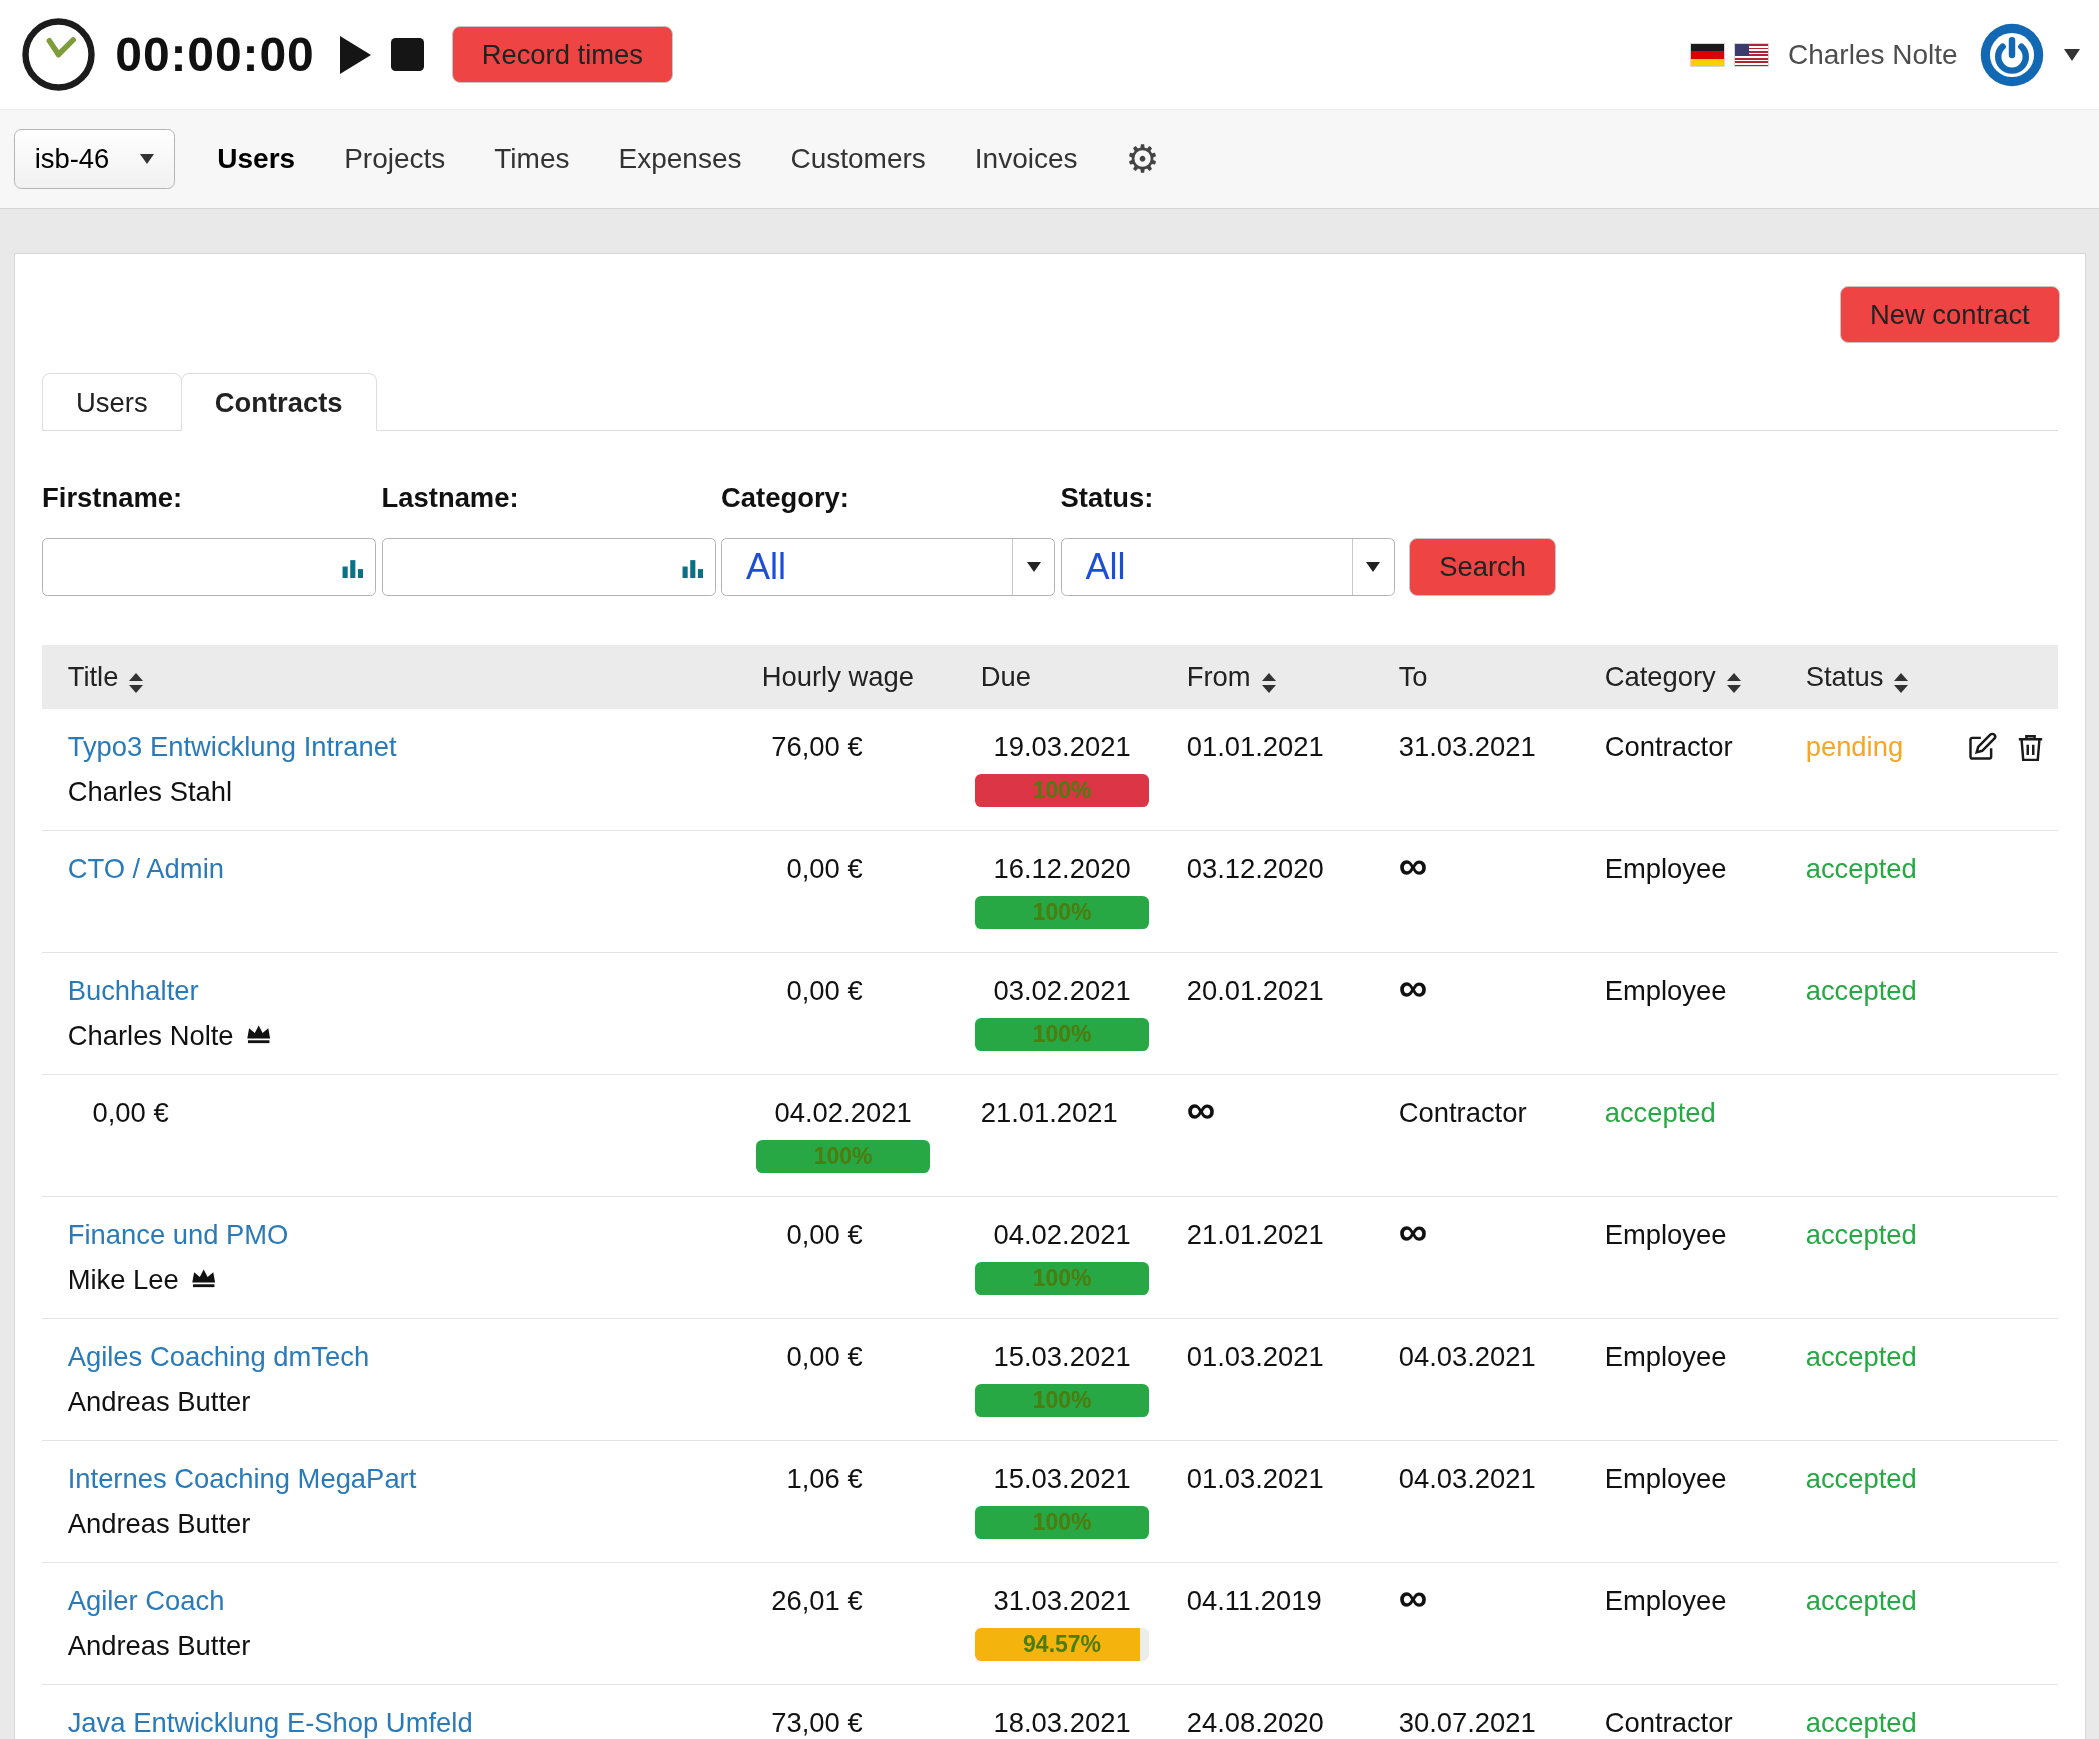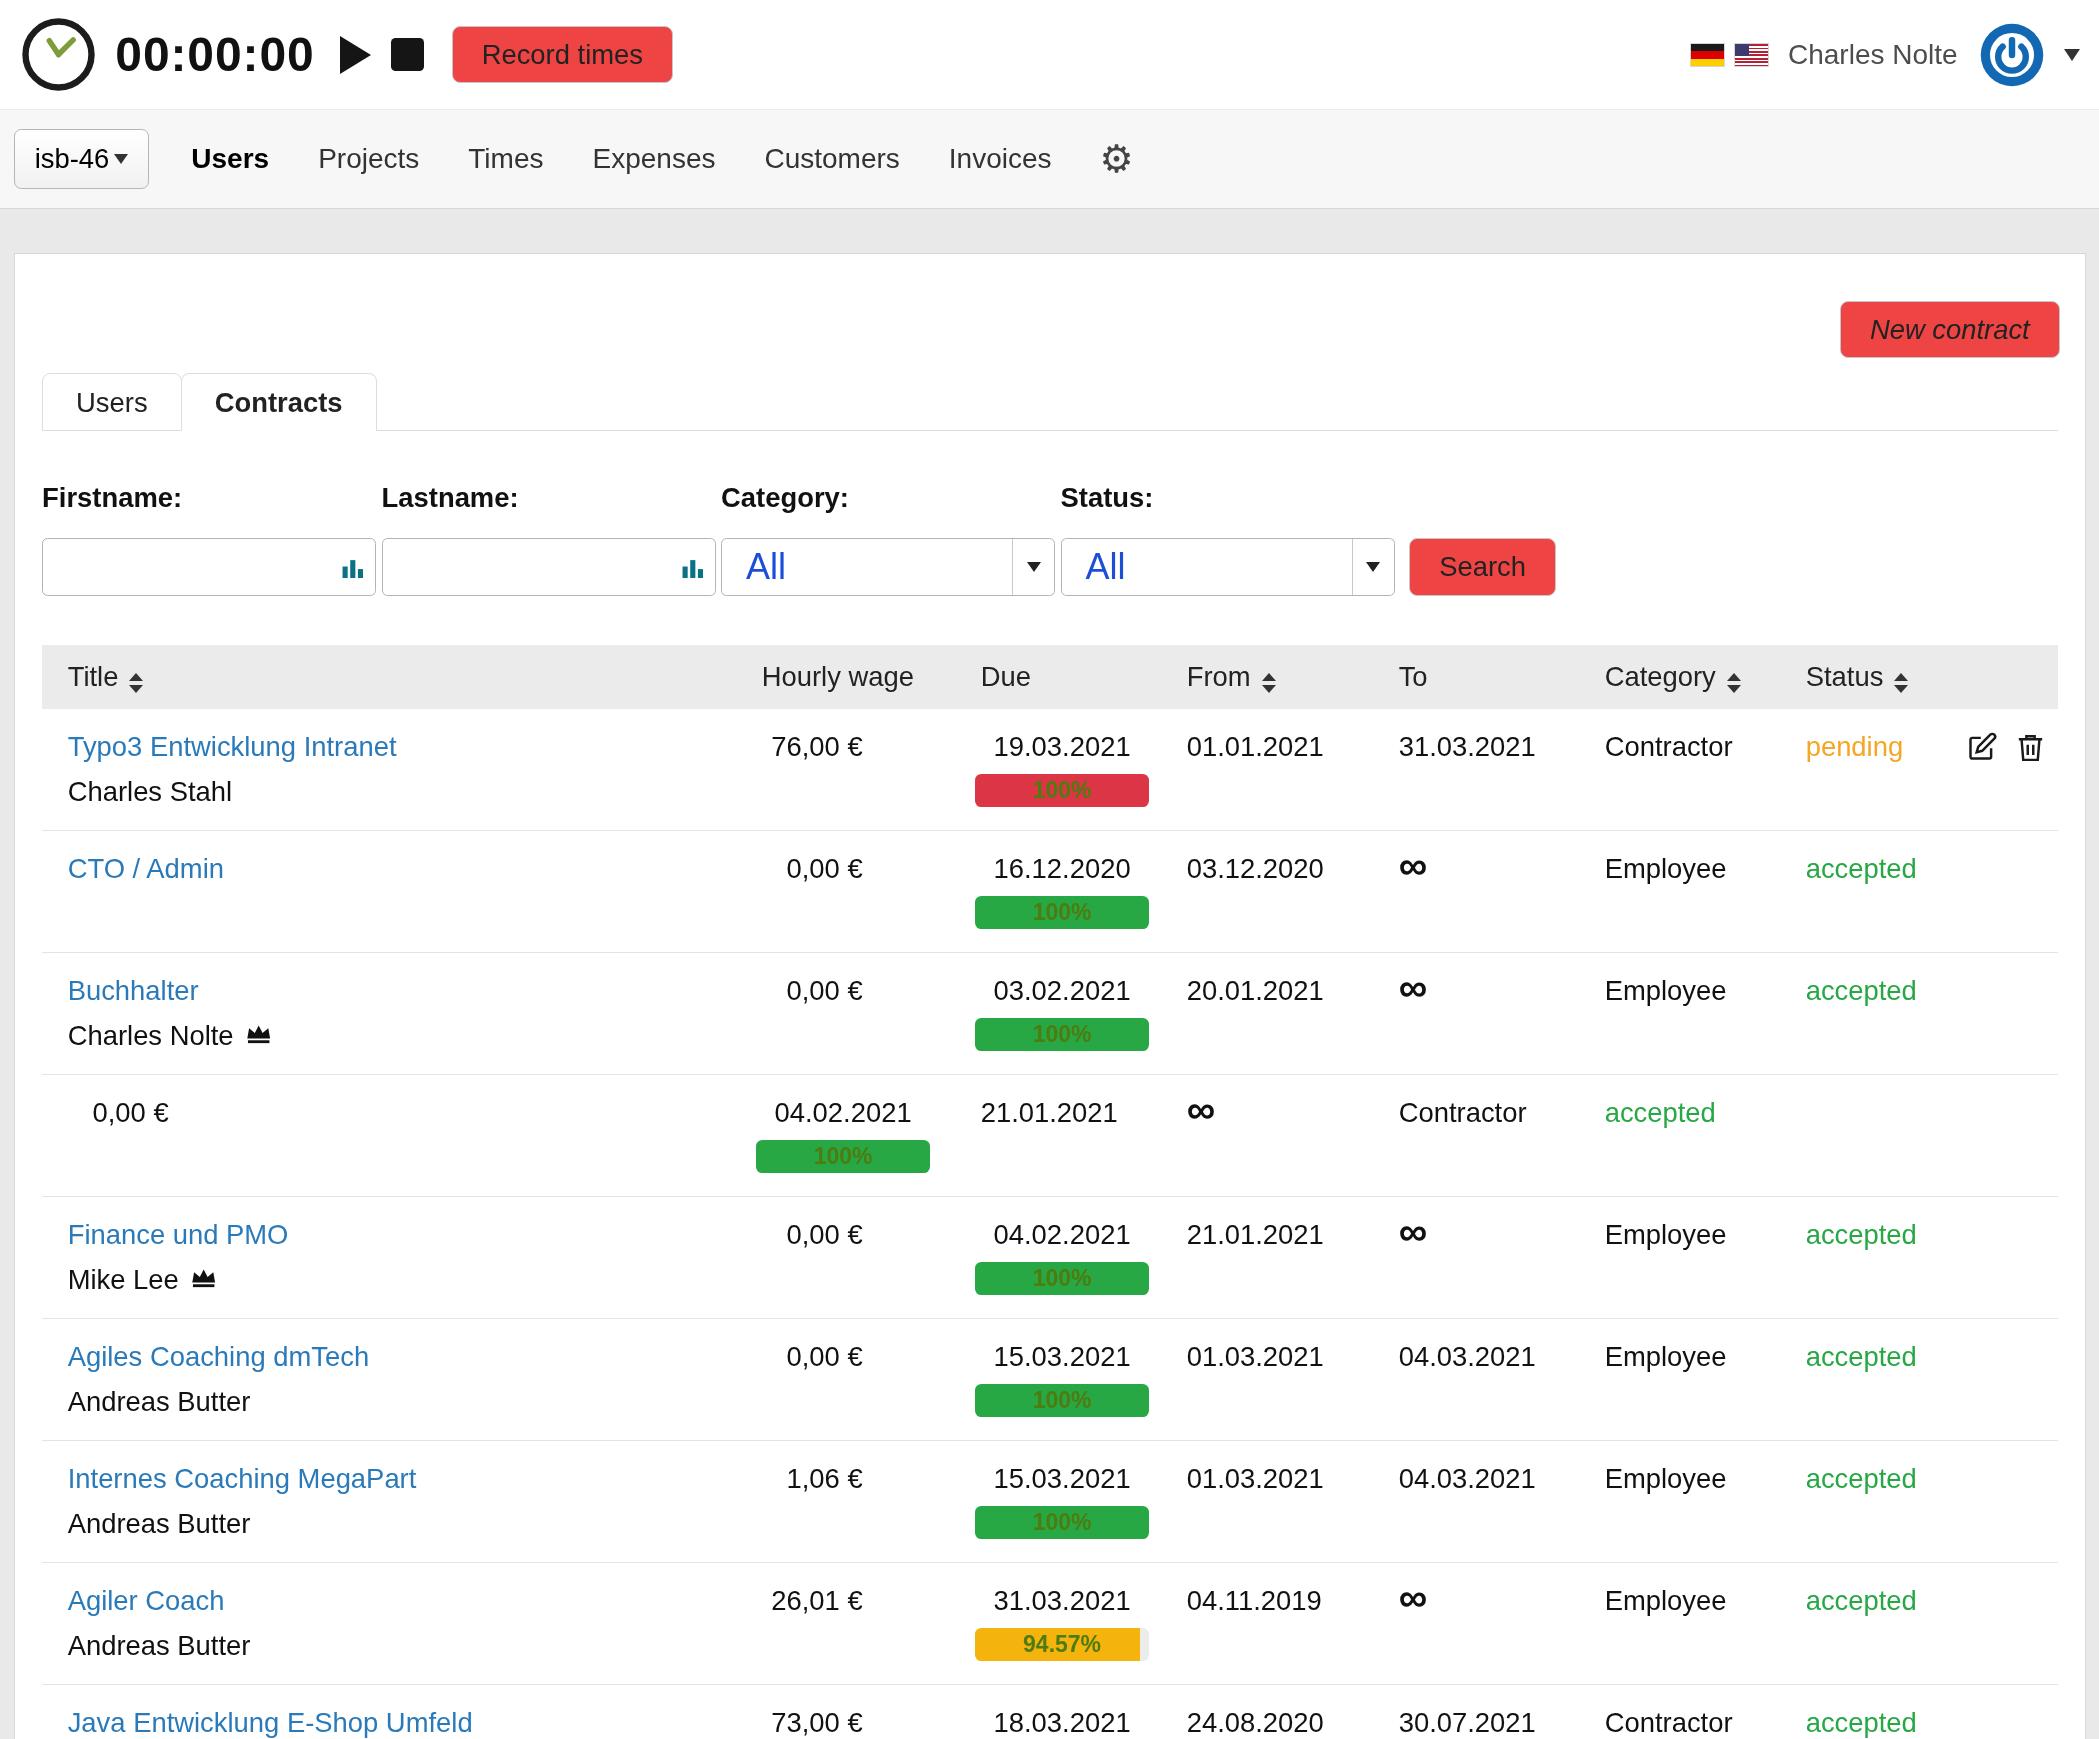--- a/index.html
+++ b/index.html
@@ -17,30 +17,30 @@
   .topbar-right{margin-left:auto;display:flex;align-items:center;gap:11px;}
   .flag{display:inline-block;width:33px;height:22px;box-shadow:0 0 0 0.9px rgba(0,0,0,.18);}
   .flag-de{background:linear-gradient(180deg,#1a1a1a 0 33%,#dd0000 33% 66%,#ffce00 66% 100%);}
   .flag-us{position:relative;background:repeating-linear-gradient(180deg,#b22234 0 1.7px,#fff 1.7px 3.5px);}
   .flag-us::after{content:"";position:absolute;left:0;top:0;width:14.6px;height:12px;background:#3c3b6e;}
   .username{font-size:28px;color:#4d4d4d;margin:0 9.1px;}
   .caret-down{width:0;height:0;border-top:12px solid #333;border-left:8.2px solid transparent;border-right:8.2px solid transparent;margin-left:7.3px;}
 
   
   .navbar{height:99px;background:#f7f7f7;border-bottom:0.9px solid #d6d6d6;display:flex;align-items:center;padding:0 13.7px;}
-  .ws-btn{height:60px;padding:0 20px;font-size:27.4px;background:linear-gradient(#ffffff,#f1f1f1);border:0.9px solid #b5b5b5;border-radius:7.3px;display:flex;align-items:center;gap:5px;}
+  .ws-btn{height:60px;padding:0 20px;font-size:27.4px;background:linear-gradient(#ffffff,#f1f1f1);border:0.9px solid #b5b5b5;border-radius:7.3px;display:flex;align-items:center;gap:31px;}
   .ws-caret{width:0;height:0;border-top:10px solid #333;border-left:7.3px solid transparent;border-right:7.3px solid transparent;}
   .nav-items{display:flex;gap:49px;margin-left:42px;align-items:center;}
   .nav-item{font-size:28px;color:#333;text-decoration:none;cursor:pointer;}
   .nav-item.active{font-weight:700;color:#000;}
   .gear{margin-left:48px;font-size:38px;color:#444;line-height:1;cursor:pointer;}
 
   
   .card{margin:44px 13.7px 0;background:#fff;border:0.9px solid #d7d7d7;border-bottom:none;position:relative;padding:0 27.4px;height:1553px;}
-  .btn-new{position:absolute;top:47px;right:25.6px;font-style:italic;}
+  .btn-new{position:absolute;top:32px;right:25.6px;}
 
   
   .tabs{display:flex;margin-top:119px;border-bottom:0.9px solid #ddd;align-items:flex-end;}
   .tab{height:58px;line-height:57px;padding:0 33px;font-size:27.4px;border:0.9px solid #ddd;border-radius:8.2px 8.2px 0 0;background:#fff;color:#222;margin-bottom:-0.9px;cursor:pointer;}
   .tab + .tab{margin-left:-0.9px;}
   .tab.inactive{border-bottom:0.9px solid #ddd;}
   .tab.active{border-bottom:0.9px solid #fff;font-weight:700;}
 
   
   .filters{display:flex;margin-top:51px;align-items:flex-end;}

